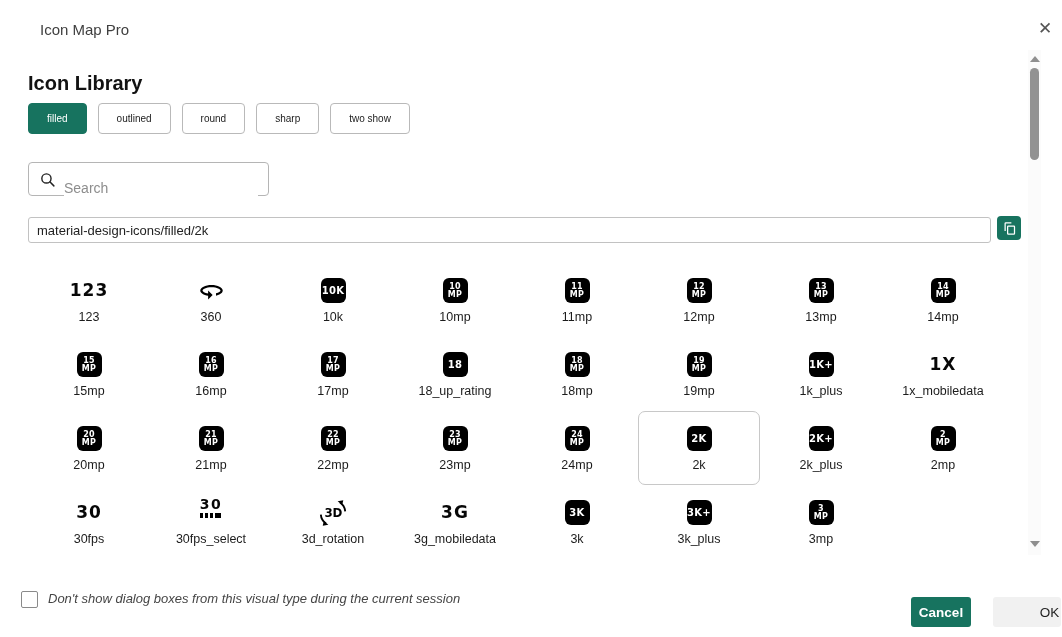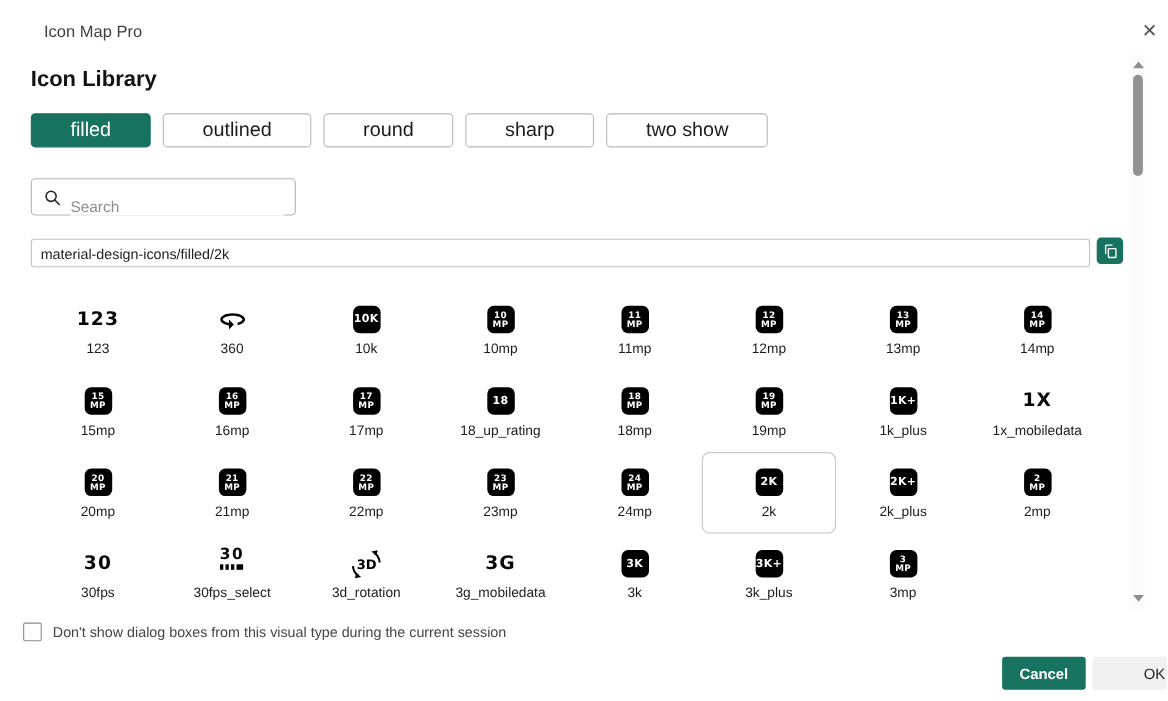--- a/index.html
+++ b/index.html
@@ -3,25 +3,25 @@
 <meta charset="utf-8">
 <style>
   * { margin:0; padding:0; box-sizing:border-box; }
   html,body { width:1062px; height:637px; background:#fff; overflow:hidden;
     font-family:"Liberation Sans", sans-serif; color:#1f1f1f; position:relative; }
 
   .win-title { position:absolute; left:40px; top:21px; font-size:15px; color:#3f3f3f; }
   .close-x { position:absolute; left:1033px; top:16px; width:24px; height:24px;
     font-size:17px; color:#555; display:flex; align-items:center; justify-content:center; cursor:pointer; }
 
-  .heading { position:absolute; left:28px; top:61px; font-size:20px; font-weight:700; color:#121212; }
+  .heading { position:absolute; left:28px; top:72px; font-size:20px; font-weight:700; color:#121212; }
 
   .chips { position:absolute; left:28px; top:103px; display:flex; gap:11px; }
-  .chip { height:31px; padding:0 35px; background:#fff; border:1px solid #b9b9b9;
-    border-radius:4px; font-size:18px; color:#1c1c1c; font-family:inherit; cursor:pointer; }
+  .chip { height:31px; padding:0 18px; background:#fff; border:1px solid #b9b9b9;
+    border-radius:4px; font-size:10px; color:#1c1c1c; font-family:inherit; cursor:pointer; }
   .chip.active { background:#17735F; border-color:#17735F; color:#fff; }
 
   .searchbox { position:absolute; left:28px; top:162px; width:241px; height:34px;
     border:1px solid #b5b5b5; border-radius:4px; display:flex; align-items:center; padding:0 10px; gap:8px; }
   .searchbox input { border:none; outline:none; flex:1; font-size:14px; font-family:inherit; color:#333; min-width:0;margin-top:17px; }
   .searchbox input::placeholder { color:#8d8d8d; }
 
   .path-input { position:absolute; left:28px; top:217px; width:963px; height:26px;
     border:1px solid #c2c2c2; border-radius:3px; padding:0 8px; font-size:13px;
     font-family:inherit; color:#222; outline:none; }
@@ -52,27 +52,27 @@
 
   .scrolltrack { position:absolute; left:1028px; top:50px; width:13px; height:505px;
     background:#fbfbfb; }
   .scroll-up { position:absolute; left:2px; top:6px; width:0; height:0;
     border-left:5px solid transparent; border-right:5px solid transparent; border-bottom:6px solid #8f8f8f; }
   .scroll-down { position:absolute; left:2px; bottom:8px; width:0; height:0;
     border-left:5px solid transparent; border-right:5px solid transparent; border-top:6px solid #8f8f8f; }
   .scroll-thumb { position:absolute; left:2px; top:18px; width:9px; height:92px;
     background:#929292; border-radius:5px; }
 
-  .footer-check { position:absolute; left:21px; top:566px; display:flex; align-items:center; gap:10px; }
+  .footer-check { position:absolute; left:21px; top:591px; display:flex; gap:10px;font-style:italic; }
   .checkbox { width:17px; height:17px; border:1px solid #8a8a8a; border-radius:2px; background:#fff; cursor:pointer; }
   .check-label { font-size:13px; color:#454545; }
 
   .btn { position:absolute; top:597px; height:30px; border:none; border-radius:3px;
     font-size:13.5px; font-family:inherit; font-weight:600; cursor:pointer; }
-  .btn-cancel { left:911px; width:76px; background:#17735F; color:#fff; }
+  .btn-cancel { left:911px; width:60px; background:#17735F; color:#fff; }
   .btn-ok { left:993px; width:68px; background:#f1f1f1; color:#1f1f1f; font-weight:400;padding-left:45px; }
 </style>
 </head>
 <body>
 
 <div class="win-title">Icon Map Pro</div>
 <div class="close-x">✕</div>
 
 <div class="heading">Icon Library</div>
 

